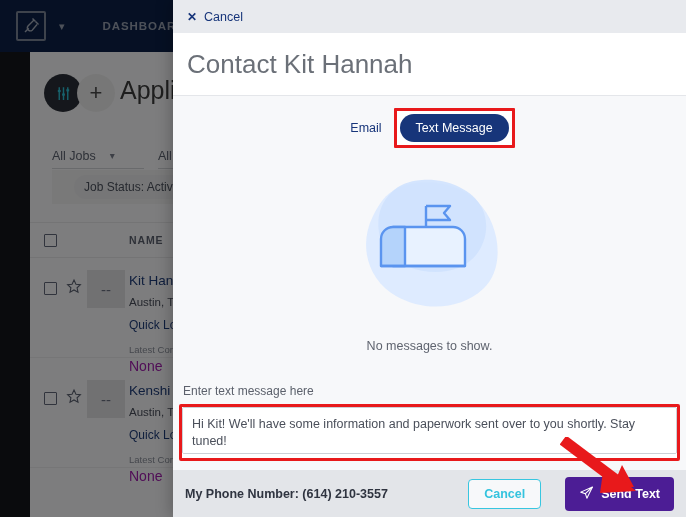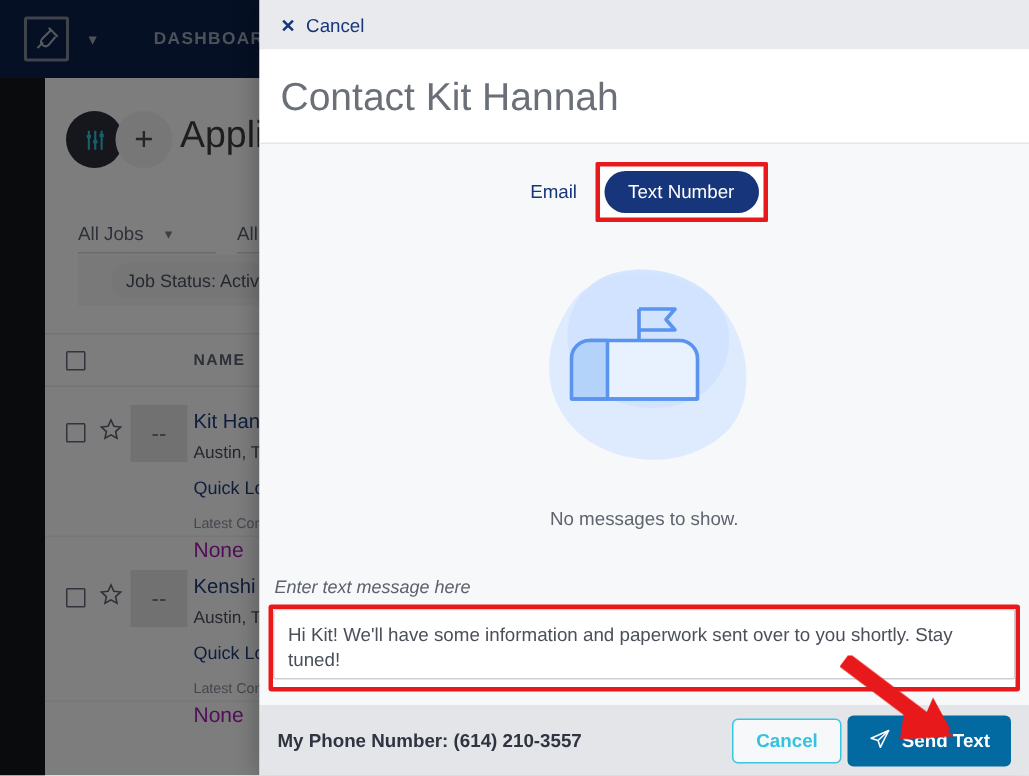--- a/index.html
+++ b/index.html
@@ -142,46 +142,46 @@
   }
 
   .empty-wrap {
     position: absolute; top: 62px; left: 0; right: 0;
     display: flex; flex-direction: column; align-items: center;
   }
   .empty-msg { margin-top: 6px; font-size: 12.5px; color: #5f646f; }
 
   .field-label {
     position: absolute; left: 10px; bottom: 72px;
-    font-size: 12px; color: #5c616c; font-style: italic;
+    font-size: 12px; color: #5c616c;
   }
   .ta-hl {
     position: absolute; left: 6px; right: 6px; bottom: 9px;
     border: 3px solid #e8191b; background: #ffffff; border-radius: 2px;
   }
   .ta {
     width: 100%; height: 47px; border: 1px solid #ccd0d6; border-radius: 2px;
     padding: 8px 9px; font-family: "Liberation Sans", sans-serif;
     font-size: 12.5px; color: #4a4f5a; resize: none; outline: none;
     background: #ffffff; line-height: 1.35;
   }
 
   .modal-footer {
     height: 47px; background: #e3e5e9; flex: none;
-    display: flex; align-items: center; padding: 0 12px; gap: 4px;
+    display: flex; align-items: center; padding: 0 12px; gap: 24px;
   }
   .phone { font-size: 12.5px; color: #2f3440; font-weight: 700; }
   .spacer { flex: 1; }
   .btn-cancel {
     border: 1px solid #38c6e0; background: #f7f8fa; color: #34c3de;
     font-size: 12.5px; font-weight: 700; border-radius: 4px;
     padding: 7px 15px; cursor: pointer; font-family: "Liberation Sans", sans-serif;
   }
   .btn-send {
-    border: none; background: #0369a1; color: #ffffff;
+    border: none; background: #4c1d95; color: #ffffff;
     font-size: 12.5px; font-weight: 700; border-radius: 4px;
     padding: 8px 14px; cursor: pointer; font-family: "Liberation Sans", sans-serif;
     display: flex; align-items: center; gap: 7px;
   }
 
   .arrow-svg { position: absolute; left: 560px; top: 437px; pointer-events: none; }
 </style>
 </head>
 <body>
 
@@ -283,21 +283,21 @@
 
     <div class="modal-titlebar">
       <div class="modal-title">Contact Kit Hannah</div>
     </div>
 
     <div class="modal-body">
 
       <div class="toggle-row">
         <div class="tab-email">Email</div>
         <div class="hl-box">
-          <div class="tab-text">Text Number</div>
+          <div class="tab-text">Text Message</div>
         </div>
       </div>
 
       <div class="empty-wrap">
         <svg width="180" height="175" viewBox="0 0 180 175">
           <path d="M33 58 C18 88 28 122 56 138 C84 154 120 152 143 131 C166 110 160 66 138 44 C116 22 80 20 58 30 C45 36 39 46 33 58 Z" fill="#dceaff" opacity="0.95"></path>
           <path d="M52 34 C36 48 34 74 46 92 C58 110 92 120 118 110 C144 100 152 70 142 50 C132 30 104 20 82 22 C68 23 59 27 52 34 Z" fill="#cfe2fe" opacity="0.9"></path>
           <g stroke="#5a94ef" stroke-width="2.4" fill="none" stroke-linejoin="round">
             <path d="M86 48 L86 96"></path>
             <path d="M86 48 L110 48 L104 55 L110 62 L86 62"></path>

